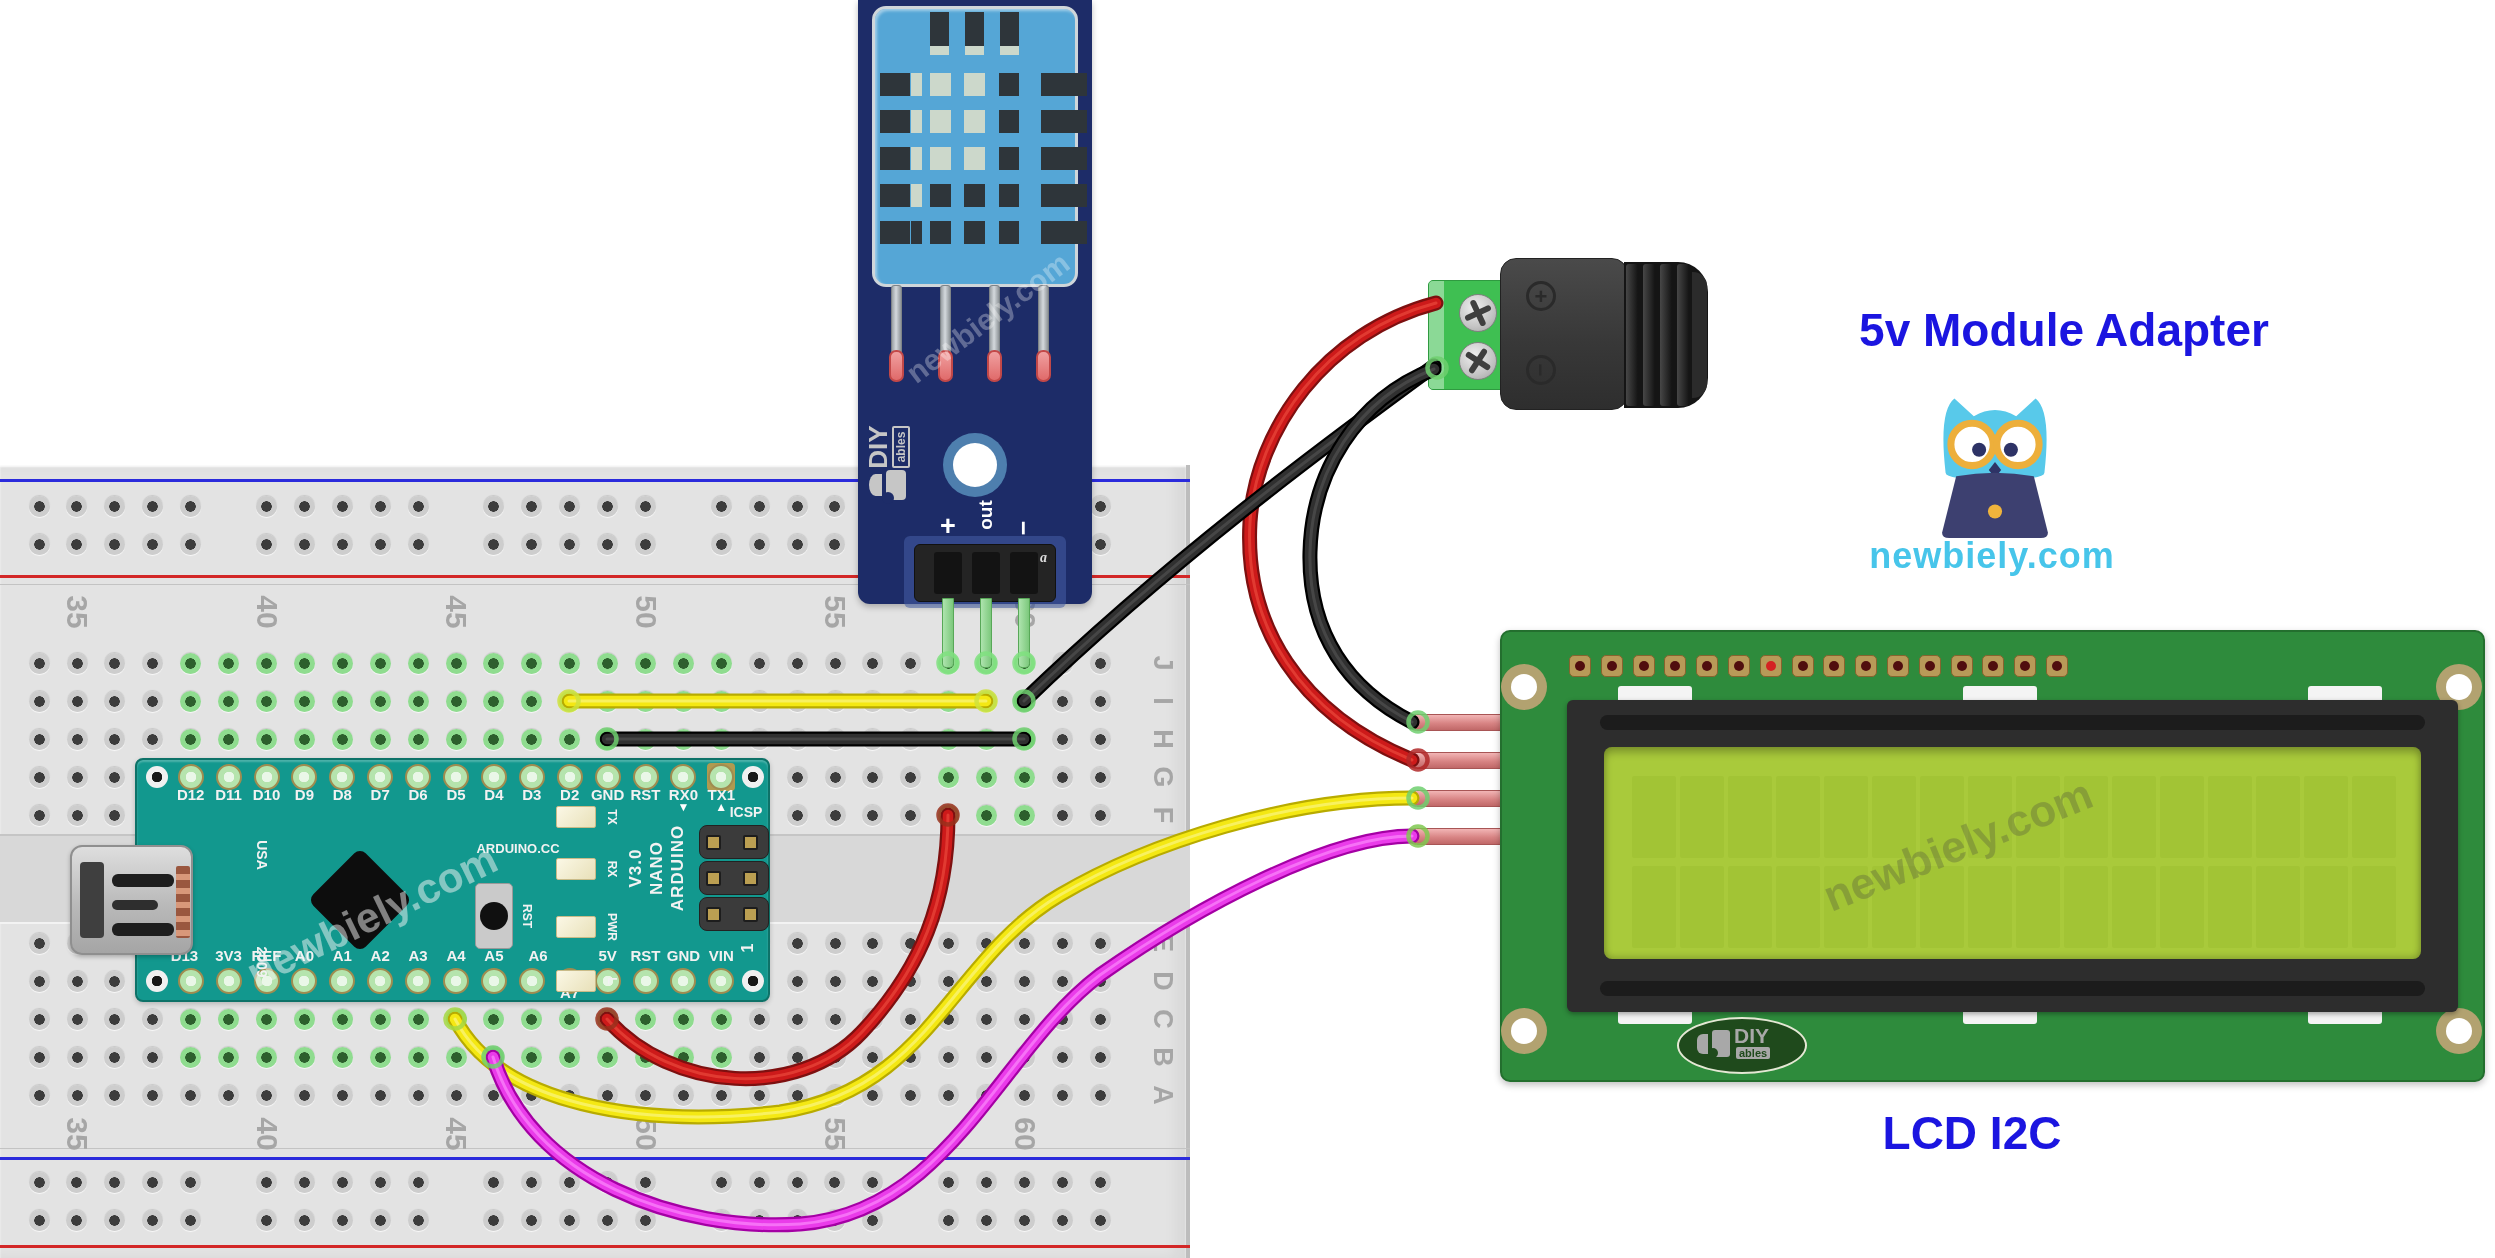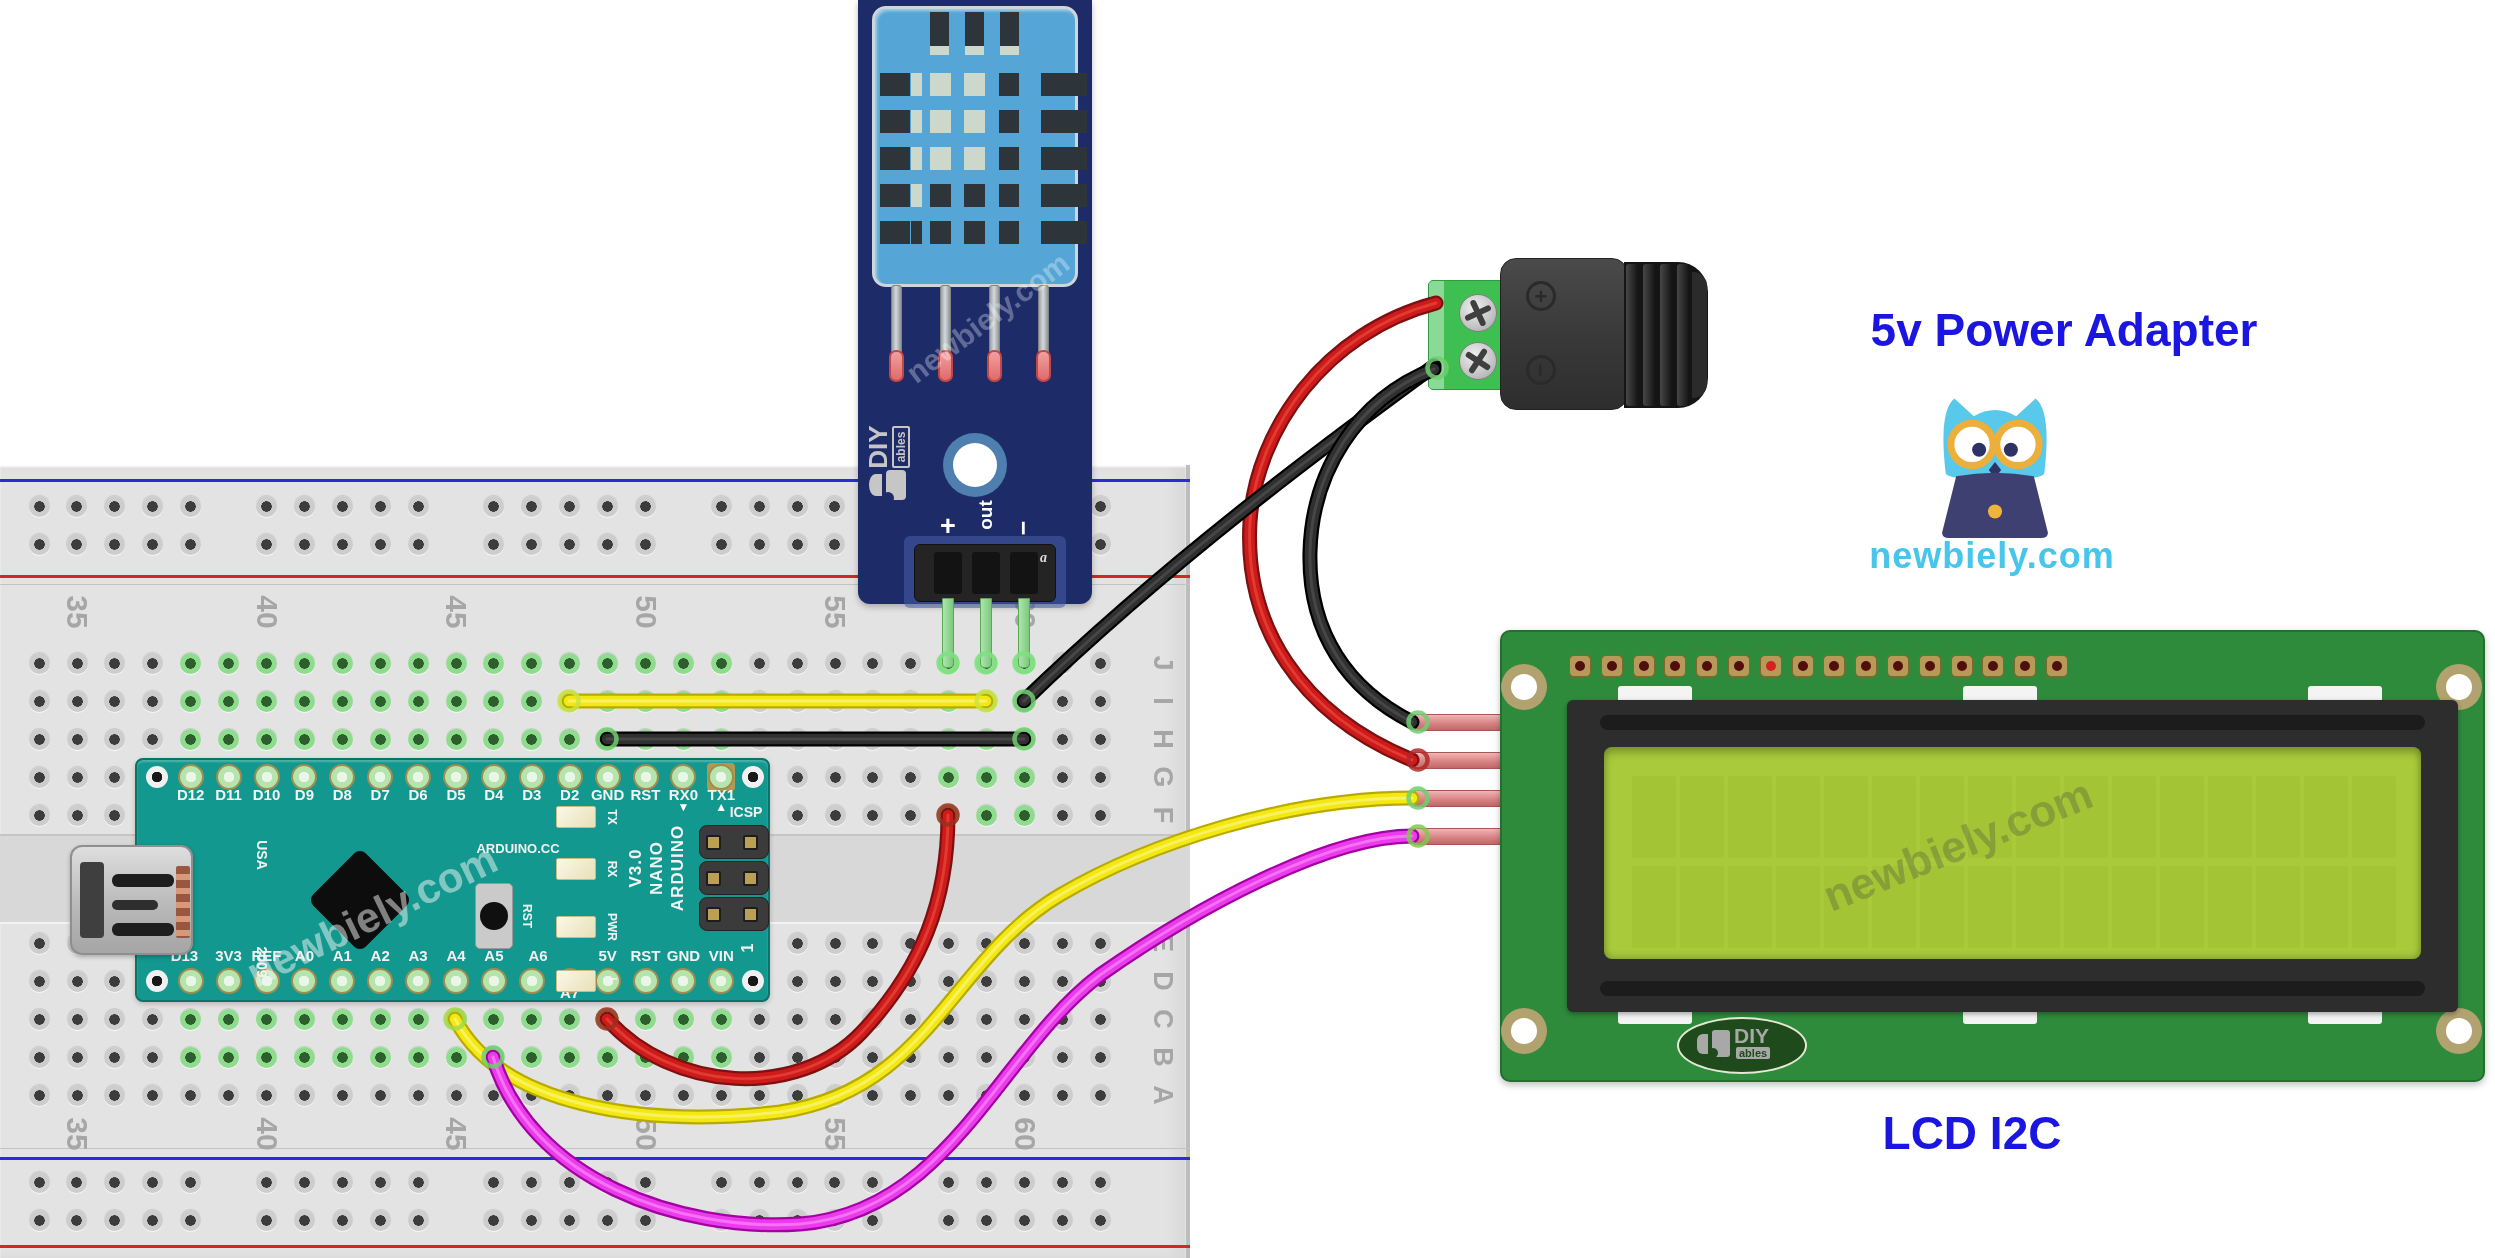--- a/index.html
+++ b/index.html
@@ -726,21 +726,21 @@
       <div style="position: absolute; left: 1643px; top: 264px; width: 12px; height: 142px; background: linear-gradient(90deg, rgb(71, 71, 71), rgb(20, 20, 20)); border-radius: 3px;"></div>
       <div style="position: absolute; left: 1660px; top: 264px; width: 12px; height: 142px; background: linear-gradient(90deg, rgb(71, 71, 71), rgb(20, 20, 20)); border-radius: 3px;"></div>
       <div style="position: absolute; left: 1677px; top: 264px; width: 12px; height: 142px; background: linear-gradient(90deg, rgb(71, 71, 71), rgb(20, 20, 20)); border-radius: 3px;"></div>
       <div style="position: absolute; left: 1692px; top: 272px; width: 15px; height: 126px; background: rgb(43, 43, 43); border-radius: 0px 14px 14px 0px;"></div>
     </div>
 
   <div class="wm wm-dht">newbiely.com</div>
   <div class="wm wm-nano">newbiely.com</div>
   <div class="wm wm-lcd">newbiely.com</div>
 
-  <div class="lbl big" style="left: 2064px; top: 330px; color: rgb(27, 21, 224);">5v Power Adapter</div>
+  <div class="lbl big" style="left: 2064px; top: 330px; color: rgb(27, 21, 224);">5v Module Adapter</div>
   <div class="lbl big" style="left: 1972px; top: 1133px; color: rgb(27, 21, 224);">LCD I2C</div>
 
   <div id="owl">
     <svg width="140" height="150" viewBox="0 0 140 170">
       <path d="M14,96 Q6,26 24,12 L46,32 Q70,18 94,32 L116,12 Q134,26 126,96 Q126,104 70,104 Q14,104 14,96 Z" fill="#58c9ea"></path>
       <circle cx="44" cy="64" r="24" fill="#ffffff" stroke="#edaf3b" stroke-width="8"></circle>
       <circle cx="96" cy="64" r="24" fill="#ffffff" stroke="#edaf3b" stroke-width="8"></circle>
       <path d="M66,60 Q70,52 74,60" stroke="#edaf3b" stroke-width="6" fill="none"></path>
       <circle cx="52" cy="70" r="8" fill="#2e3366"></circle>
       <circle cx="88" cy="70" r="8" fill="#2e3366"></circle>

